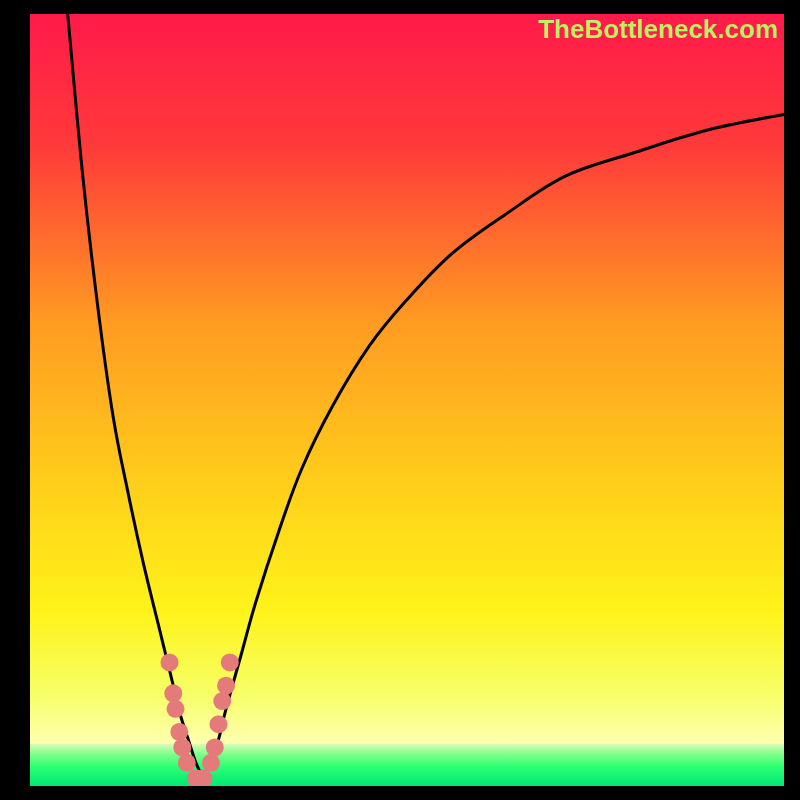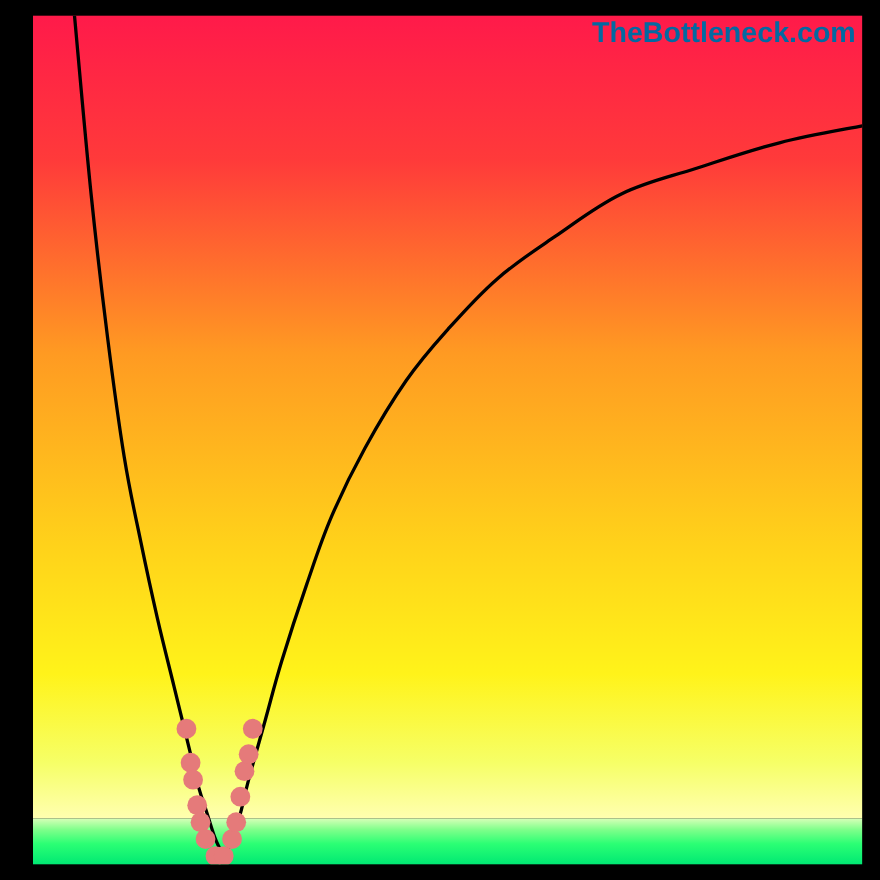--- a/index.html
+++ b/index.html
@@ -46,21 +46,21 @@
     left: 0;
   }
 </style>
 </head>
 <body>
 
 <div class="frame">
   <div class="plot" style="left: 30px; top: 14px; width: 754px; height: 772px;">
     <div class="gradient" style="height: 729.54px; background: linear-gradient(rgb(255, 26, 74) 0%, rgb(255, 58, 58) 18%, rgb(255, 154, 34) 42%, rgb(255, 210, 26) 66%, rgb(255, 243, 26) 82%, rgb(246, 255, 102) 93%, rgb(255, 255, 176) 100%);"></div>
     <div class="greenband" style="top: 729.54px; height: 42.46px; background: linear-gradient(rgb(216, 255, 184) 0%, rgb(125, 255, 138) 25%, rgb(43, 255, 116) 55%, rgb(0, 232, 115) 100%);"></div>
-    <div class="watermark" style="color: #0369a1; font-size: 26px; top: 0px; right: 6px;">TheBottleneck.com</div>
+    <div class="watermark" style="color: #bef264; font-size: 26px; top: 0px; right: 6px;">TheBottleneck.com</div>
     <svg class="curves" width="754" height="772" viewBox="0 0 754 772">
         <path d="M 37.7 0 C 40.4144 29.1816 47.351200000000006 109.3152 52.78000000000001 162.12 C 58.20880000000001 214.9248 62.431200000000004 250.28240000000002 67.86 293.36 C 73.2888 336.43760000000003 77.5112 368.0896 82.94 401.44 C 88.3688 434.7904 92.59120000000001 452.2376 98.02000000000001 478.64 C 103.4488 505.0424 107.6712 524.4968 113.1 548.12 C 118.52879999999999 571.7432 124.1084 593.2048 128.18 609.88 C 132.2516 626.5552 133.00560000000002 629.6432 135.72 640.76 C 138.43439999999998 651.8768 140.54559999999998 660.5232 143.26 671.64 C 145.9744 682.7568 148.0856 692.7927999999999 150.8 702.52 C 153.51440000000002 712.2472 155.62560000000002 717.3424 158.34 725.68 C 161.0544 734.0175999999999 163.16559999999998 741.892 165.88 748.84 C 168.5944 755.788 172.0628 761.5008 173.42000000000002 764.28" fill="none" stroke="#000000" stroke-width="3" stroke-linecap="round"></path>
         <path d="M 173.42000000000002 764.28 C 174.77720000000002 761.5008 178.2456 755.788 180.95999999999998 748.84 C 183.67439999999996 741.892 185.7856 735.4072 188.5 725.68 C 191.2144 715.9527999999999 191.9684 710.0856 196.04000000000002 694.8 C 200.11160000000004 679.5143999999999 205.69120000000004 660.2144 211.12000000000003 640.76 C 216.54880000000003 621.3056 219.414 608.9536 226.2 586.72 C 232.986 564.4864 240.67680000000001 540.8632 248.82000000000002 517.24 C 256.96320000000003 493.6168 261.9396 477.71360000000004 271.44 455.48 C 280.9404 433.2464 289.3852 415.95360000000005 301.6 393.72 C 313.81480000000005 371.4864 325.728 351.41440000000006 339.3 331.96000000000004 C 352.872 312.5056 362.07079999999996 302.3152 377 285.64 C 391.92920000000004 268.96479999999997 404.5964000000001 254.60560000000004 422.24000000000007 239.32000000000005 C 439.88360000000006 224.03440000000006 454.66200000000003 214.61600000000004 475.02 200.72000000000003 C 495.37799999999993 186.824 512.2675999999999 173.23680000000002 535.3399999999999 162.12 C 558.4123999999999 151.0032 577.4132000000001 147.29760000000002 603.2 138.96000000000004 C 628.9868 130.62240000000006 651.456 122.74800000000008 678.6 115.80000000000007 C 705.744 108.85200000000006 740.428 103.13920000000002 754 100.36000000000001" fill="none" stroke="#000000" stroke-width="3" stroke-linecap="round"></path>
         <circle cx="139.49" cy="648.48" r="9" fill="#e57a7a"></circle>
         <circle cx="143.26" cy="679.36" r="9" fill="#e57a7a"></circle>
         <circle cx="145.522" cy="694.8" r="9" fill="#e57a7a"></circle>
         <circle cx="149.292" cy="717.96" r="9" fill="#e57a7a"></circle>
         <circle cx="152.308" cy="733.4" r="9" fill="#e57a7a"></circle>
         <circle cx="156.83200000000002" cy="748.84" r="9" fill="#e57a7a"></circle>
         <circle cx="165.88" cy="764.28" r="9" fill="#e57a7a"></circle>

